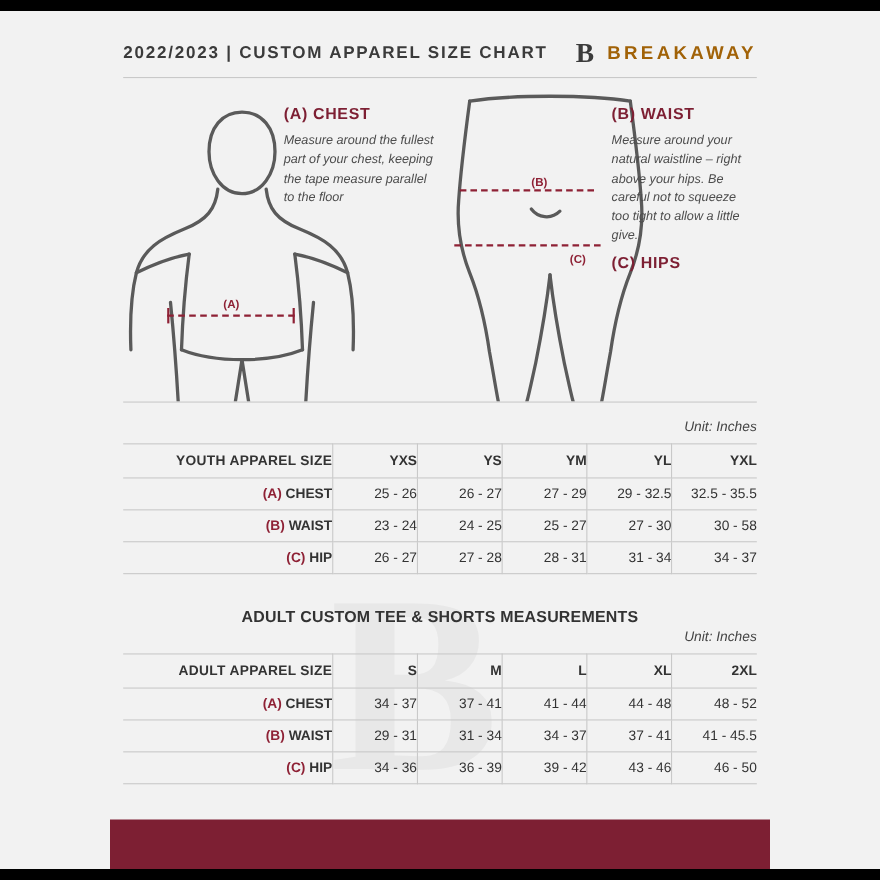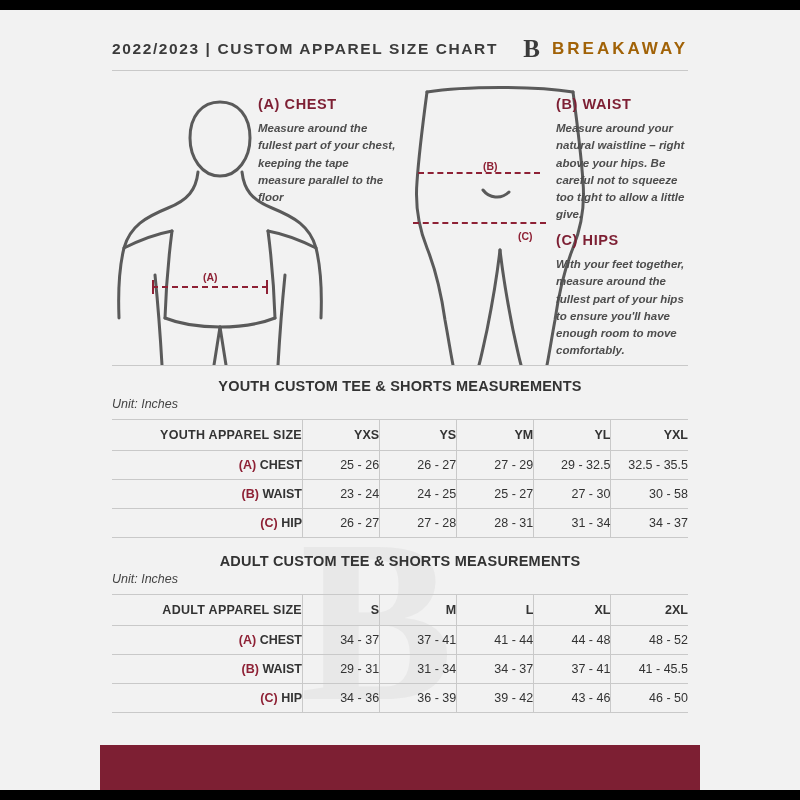--- a/index.html
+++ b/index.html
@@ -83,21 +83,20 @@
   }
   
   .figures { position: absolute; left: 0; top: 70px; width: 800px; height: 285px; }
   .note {
     position: absolute;
     font-style: italic;
     font-size: 11.5px;
     line-height: 1.5;
     color: #4d4d4d;
     width: 135px;
-    font-weight: bold;
   }
   .note-title {
     position: absolute;
     font-size: 14.5px;
     font-weight: bold;
     letter-spacing: 0.6px;
     color: #7d1f33;
   }
   .dash-line {
     position: absolute;
@@ -118,21 +117,21 @@
   
   .table-block { position: absolute; left: 112px; width: 576px; }
   .table-title {
     text-align: center;
     font-size: 14.5px;
     font-weight: bold;
     color: #333;
     letter-spacing: 0.2px;
   }
   .table-unit {
-    text-align: left;
+    text-align: right;
     font-size: 12.5px;
     font-style: italic;
     color: #444;
     margin-top: 3px;
     margin-bottom: 8px;
   }
   table.size {
     border-collapse: collapse;
     width: 576px;
     table-layout: fixed;
@@ -227,27 +226,25 @@
       <div class="dash-line" style="left:418px; top:92px; width:122px;"></div>
       <div class="marker" style="left:483px; top:80px;">(B)</div>
 
       <div class="dash-line" style="left:413px; top:142px; width:133px;"></div>
       <div class="marker" style="left:518px; top:150px;">(C)</div>
 
       <div class="note-title" style="left:556px; top:16px;">(B) WAIST</div>
       <div class="note" style="left:556px; top:40px; width:132px;">Measure around your natural waistline – right above your hips. Be careful not to squeeze too tight to allow a little give.</div>
 
       <div class="note-title" style="left:556px; top:152px;">(C) HIPS</div>
-      <div class="note" style="left:556px; top:176px; width:132px;">With your feet together, measure around the fullest part of your hips to ensure you'll have enough room to move comfortably.</div>
     </div>
 
     <div class="hr" style="top:355px;"></div>
 
     <div class="table-block" style="top:368px;">
-      <div class="table-title">YOUTH CUSTOM TEE &amp; SHORTS MEASUREMENTS</div>
       <div class="table-unit">Unit: Inches</div>
       <table class="size">
         <thead>
           <tr>
             <th>YOUTH APPAREL SIZE</th>
             <th>YXS</th>
             <th>YS</th>
             <th>YM</th>
             <th>YL</th>
             <th>YXL</th>

